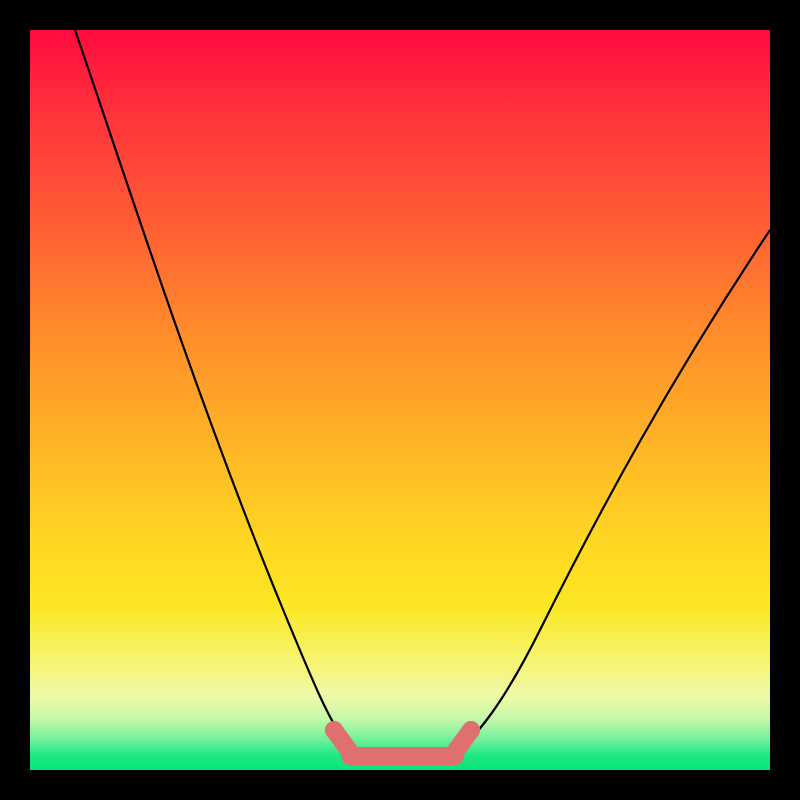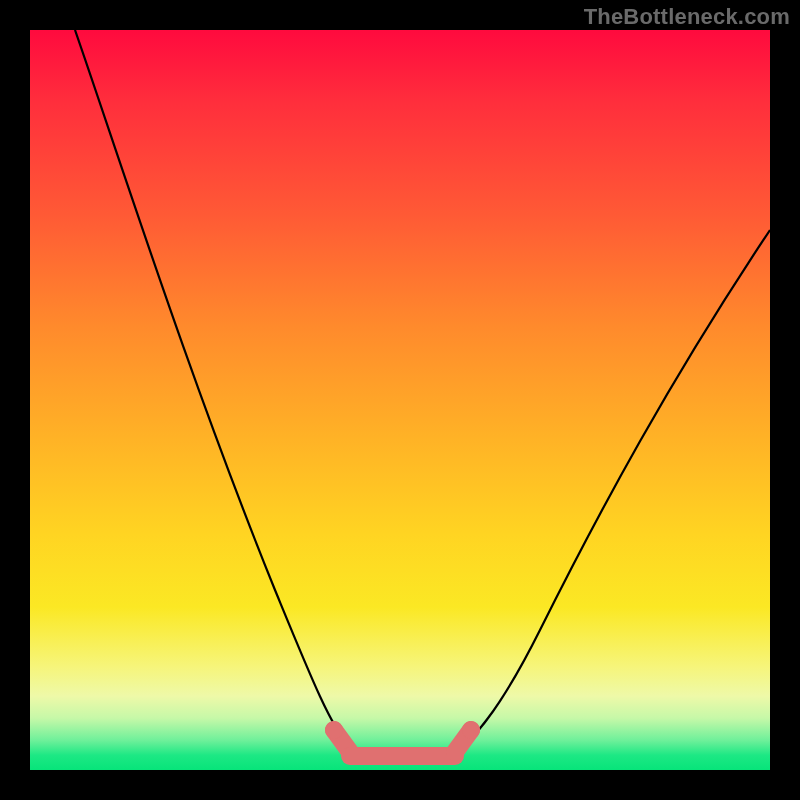--- a/index.html
+++ b/index.html
@@ -84,15 +84,14 @@
 
         <path d="M 425 722 L 441 700"></path>
       </g>
 
       <circle cx="304" cy="700" r="9" fill="#e07070"></circle>
       <circle cx="441" cy="700" r="9" fill="#e07070"></circle>
     </svg>
 
   </div>
 
-  <div class="watermark">TheBottleneck.com</div>
 
 </div>
 
 </body></html>

